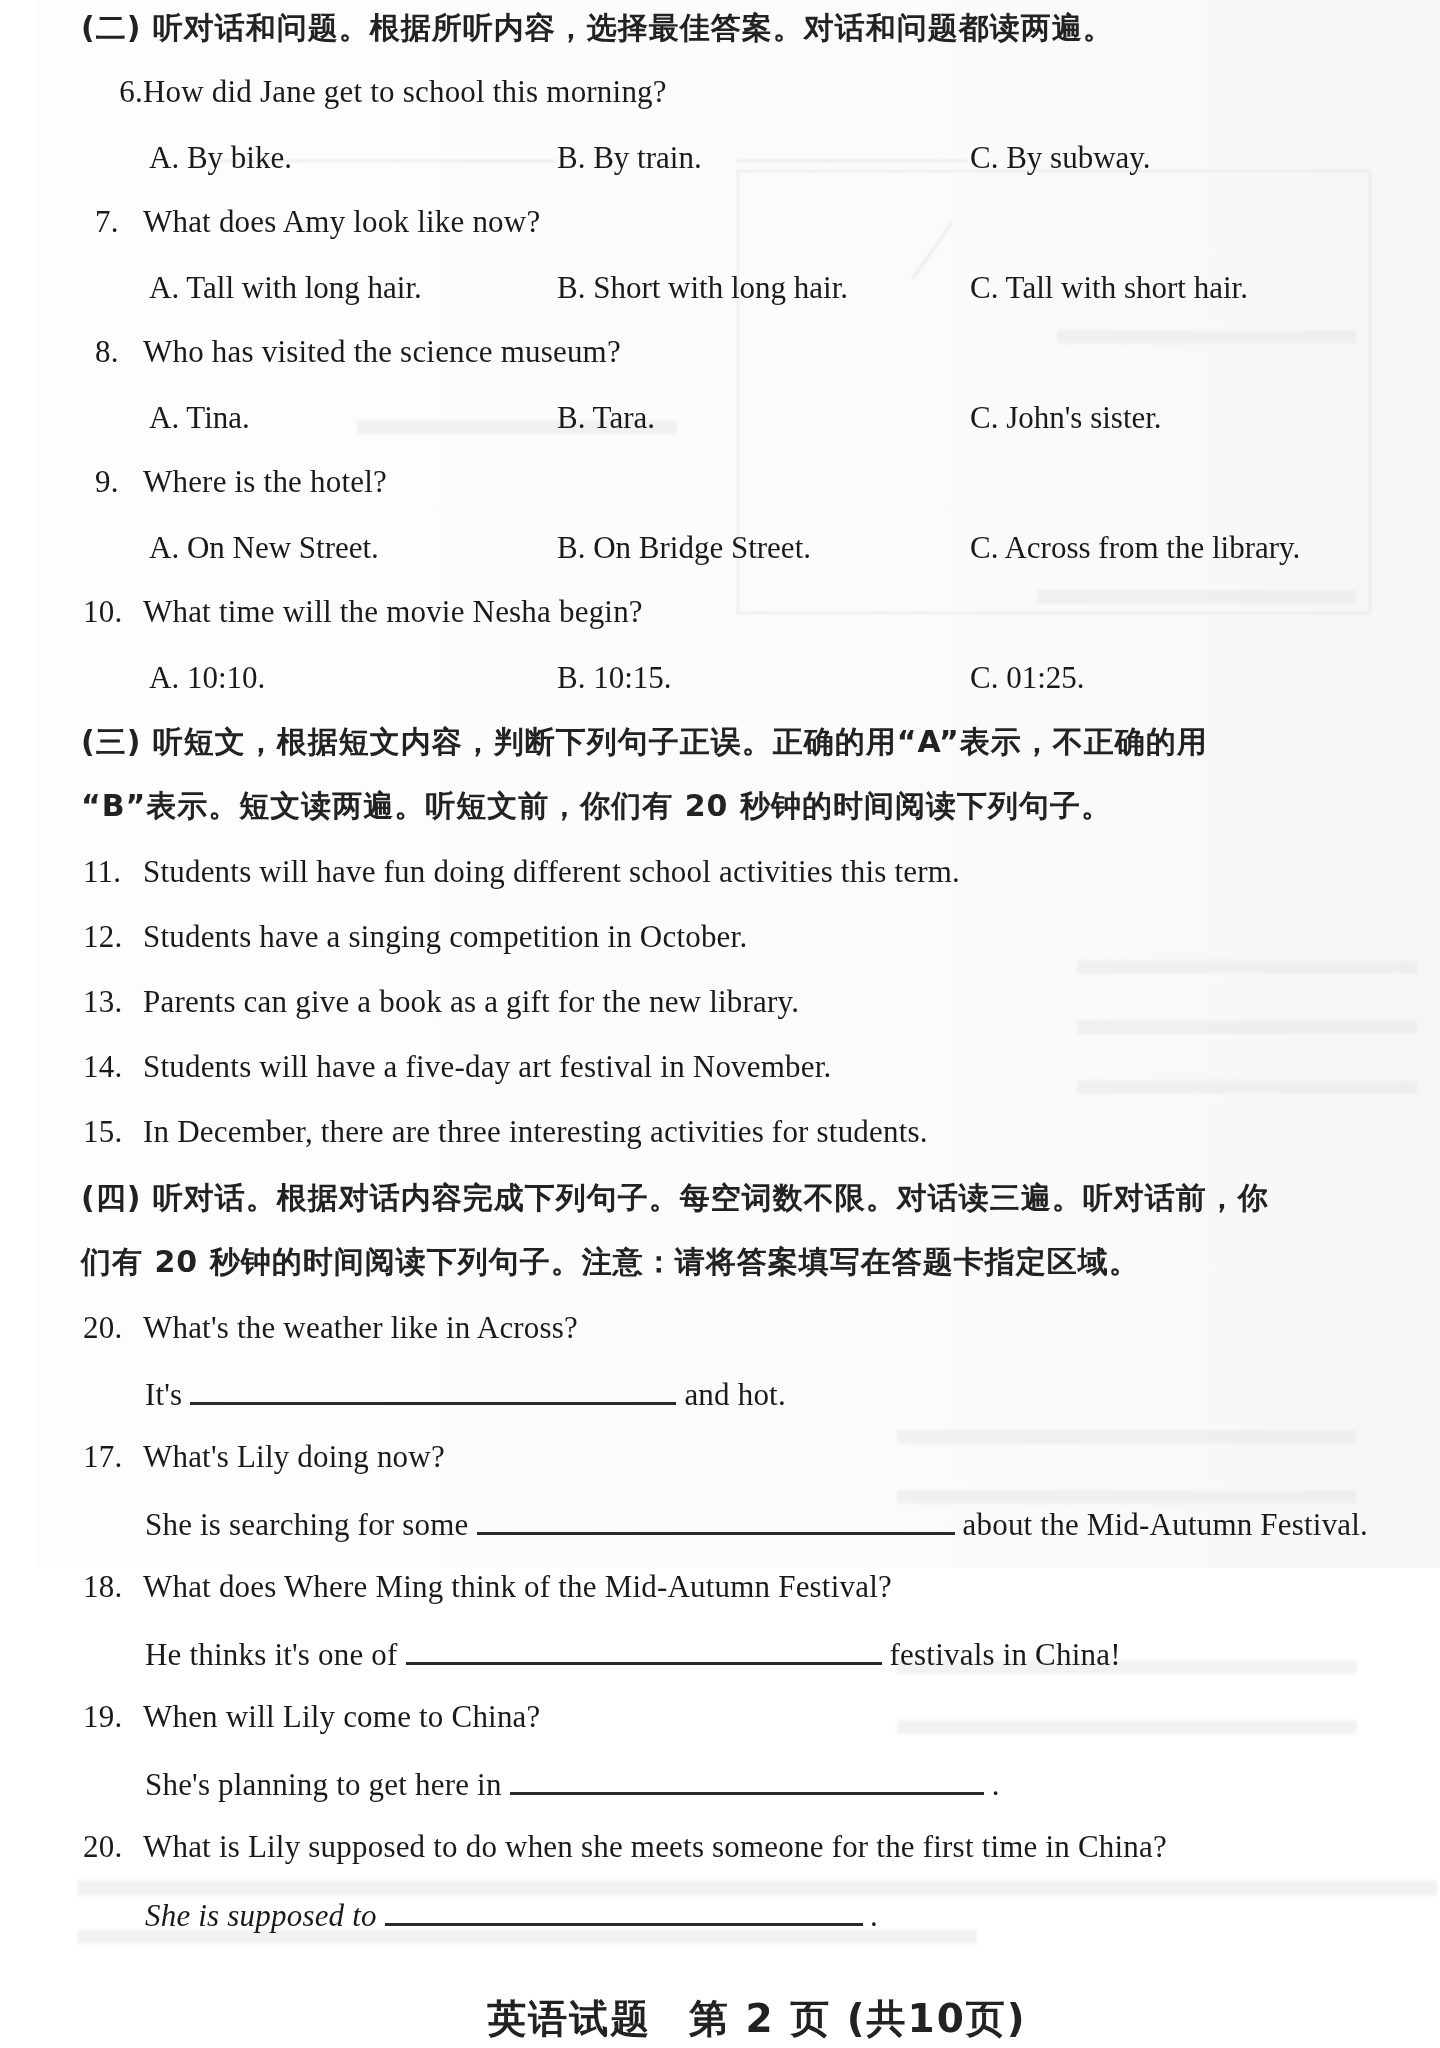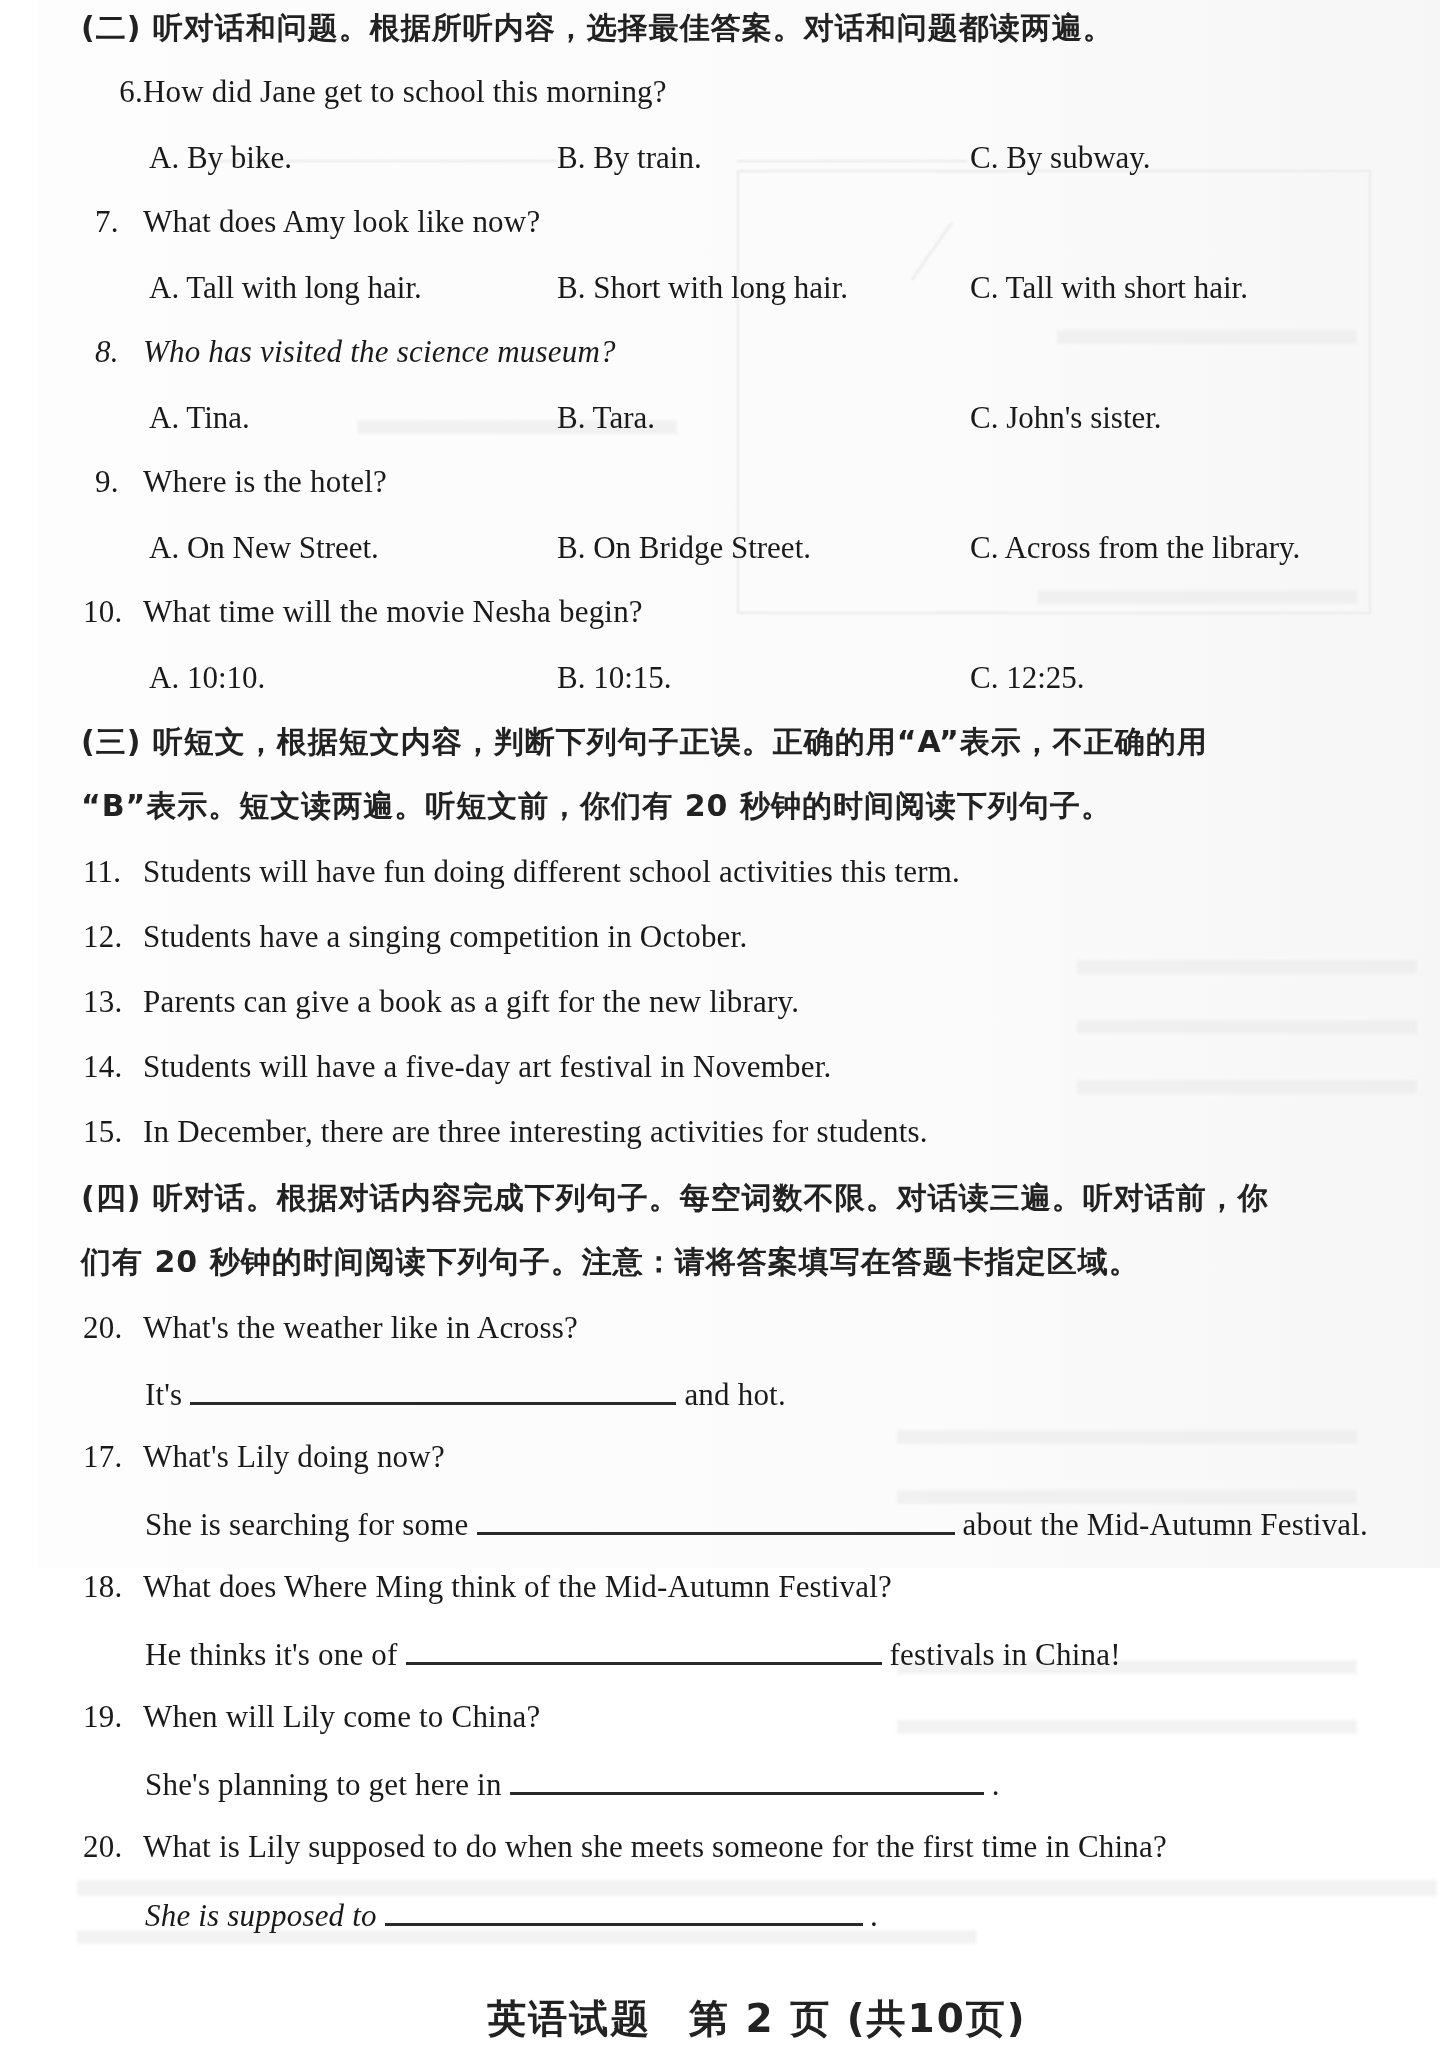--- a/index.html
+++ b/index.html
@@ -122,40 +122,40 @@
   <div class="opt" style="left:520px;top:138px;">B.  By train.</div>
   <div class="opt" style="left:933px;top:138px;">C.  By subway.</div>
 
   <div class="line" style="left:58px;top:202px;">
     <span class="qnum">7.</span><span>What does Amy look like now?</span>
   </div>
   <div class="opt" style="left:112px;top:268px;">A.  Tall with long hair.</div>
   <div class="opt" style="left:520px;top:268px;">B.  Short with long hair.</div>
   <div class="opt" style="left:933px;top:268px;">C.  Tall with short hair.</div>
 
-  <div class="line" style="left:58px;top:332px;font-style:italic;">
+  <div class="line" style="left:58px;top:332px;">
     <span class="qnum">8.</span><span>Who has visited the science museum?</span>
   </div>
   <div class="opt" style="left:112px;top:398px;">A.  Tina.</div>
   <div class="opt" style="left:520px;top:398px;">B.  Tara.</div>
   <div class="opt" style="left:933px;top:398px;">C.  John's sister.</div>
 
   <div class="line" style="left:58px;top:462px;">
     <span class="qnum">9.</span><span>Where is the hotel?</span>
   </div>
   <div class="opt" style="left:112px;top:528px;">A.  On New Street.</div>
   <div class="opt" style="left:520px;top:528px;">B.  On Bridge Street.</div>
   <div class="opt" style="left:933px;top:528px;">C.  Across from the library.</div>
 
   <div class="line" style="left:46px;top:592px;">
     <span class="qnum" style="min-width:60px;">10.</span><span>What time will the movie Nesha begin?</span>
   </div>
   <div class="opt" style="left:112px;top:658px;">A.  10:10.</div>
   <div class="opt" style="left:520px;top:658px;">B.  10:15.</div>
-  <div class="opt" style="left:933px;top:658px;">C.  12:25.</div>
+  <div class="opt" style="left:933px;top:658px;">C.  01:25.</div>
 
   <div class="line cn" style="left:44px;top:722px;">(三) 听短文，根据短文内容，判断下列句子正误。正确的用“A”表示，不正确的用</div>
   <div class="line cn" style="left:44px;top:786px;">“B”表示。短文读两遍。听短文前，你们有 20 秒钟的时间阅读下列句子。</div>
 
   <div class="line" style="left:46px;top:852px;">
     <span class="qnum" style="min-width:60px;">11.</span><span>Students will have fun doing different school activities this term.</span>
   </div>
   <div class="line" style="left:46px;top:917px;">
     <span class="qnum" style="min-width:60px;">12.</span><span>Students have a singing competition in October.</span>
   </div>

